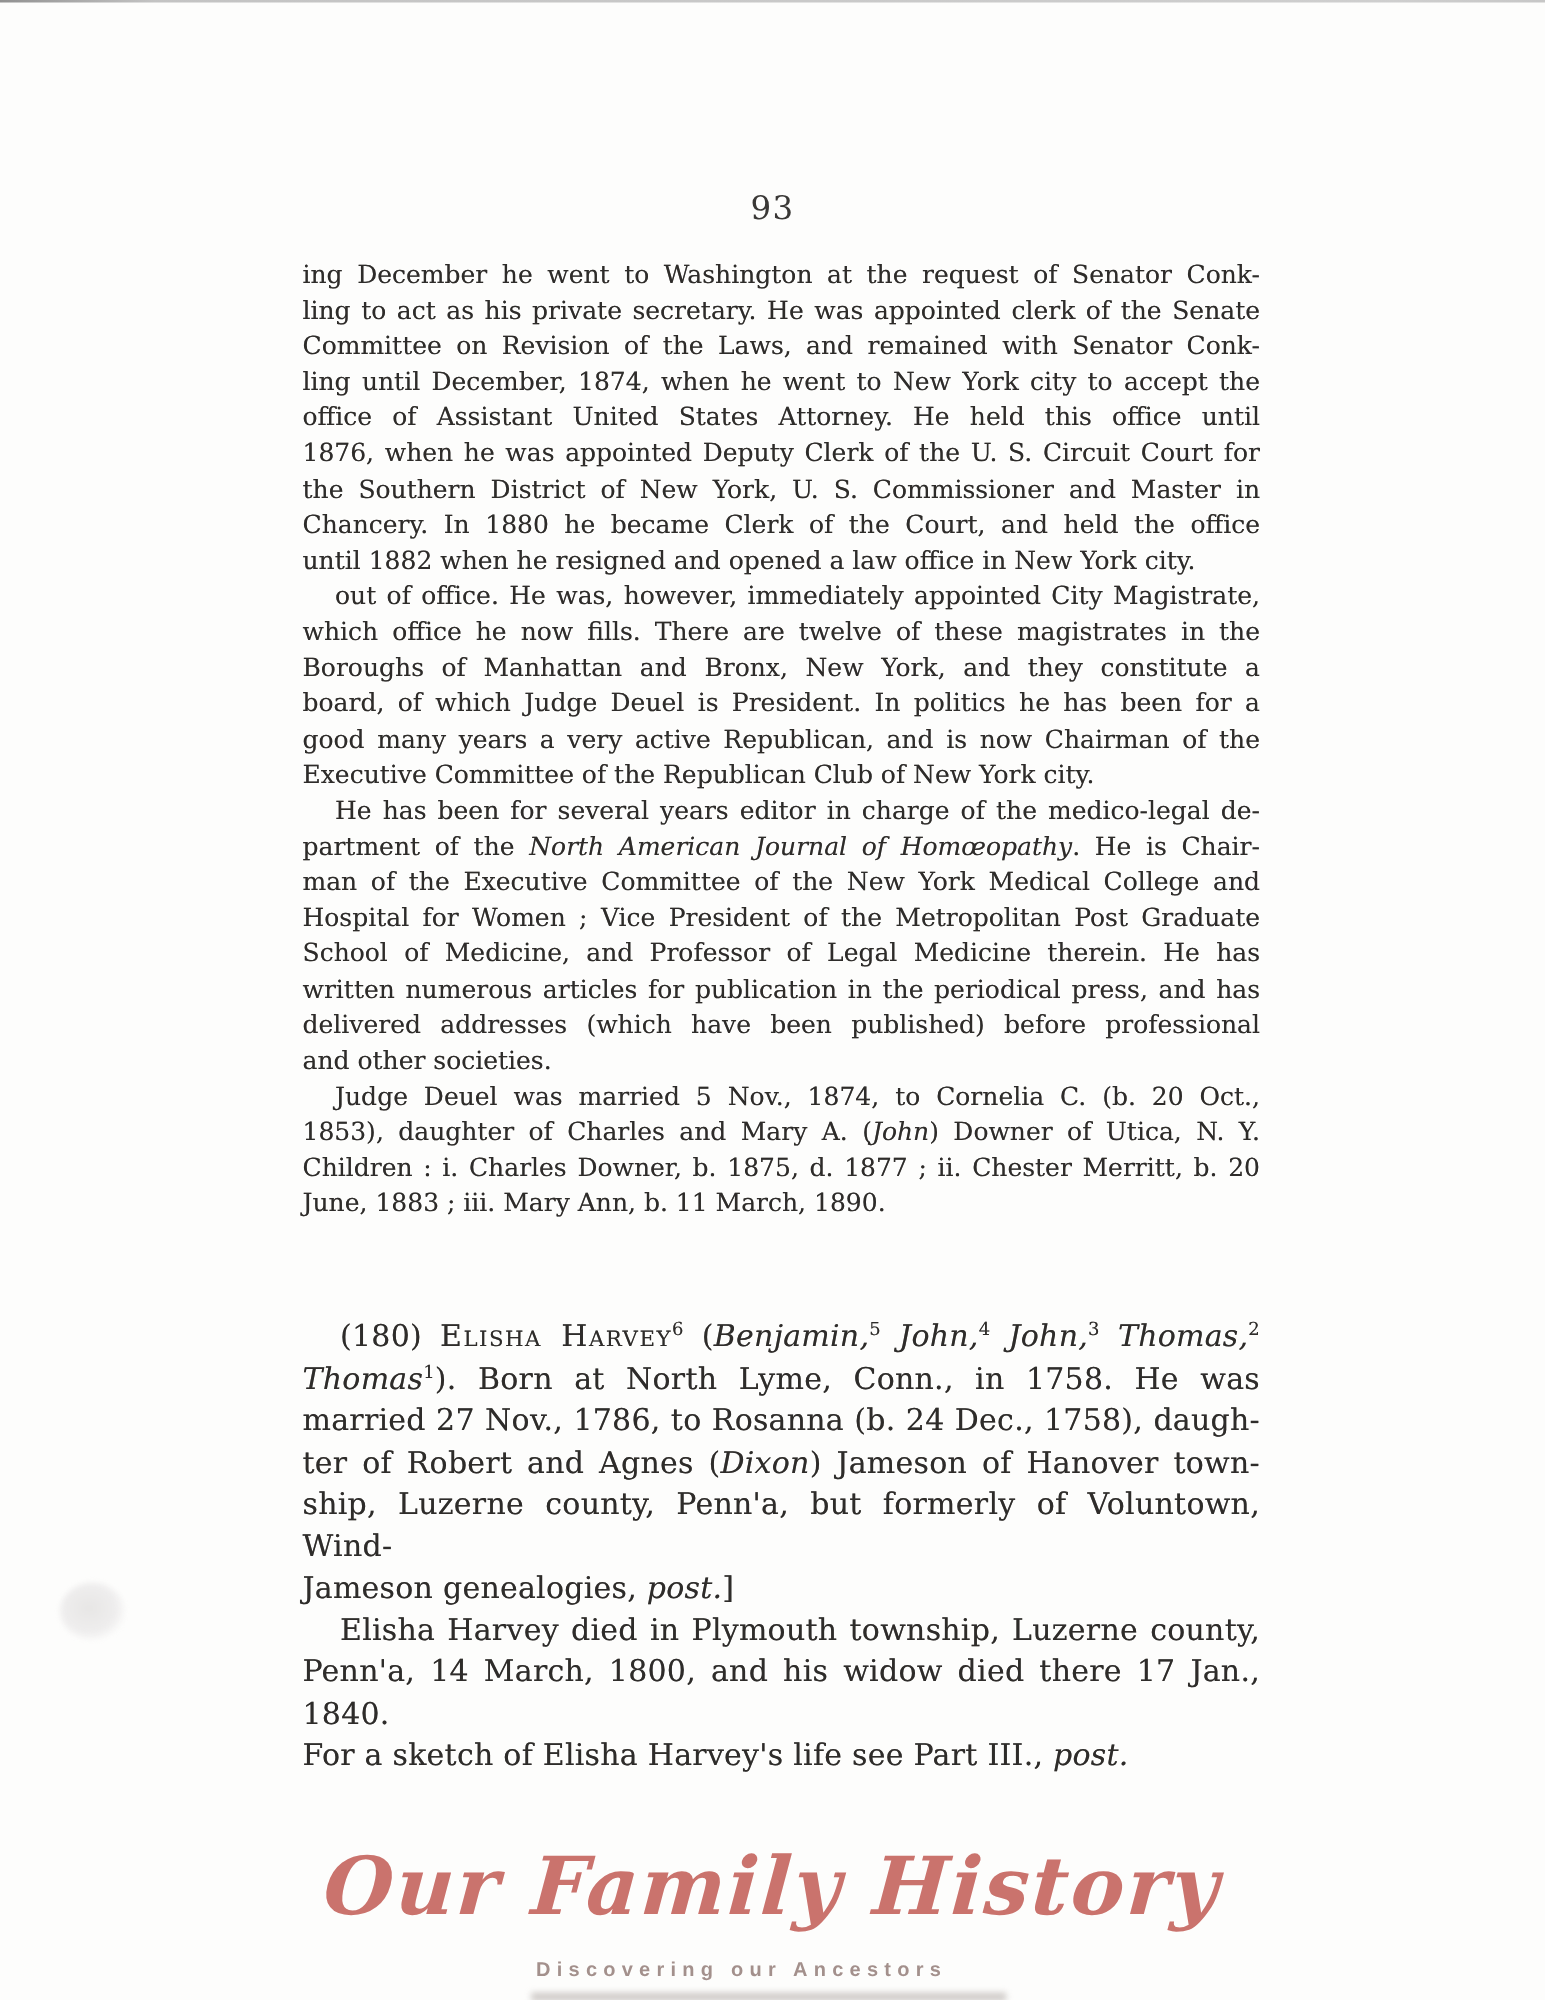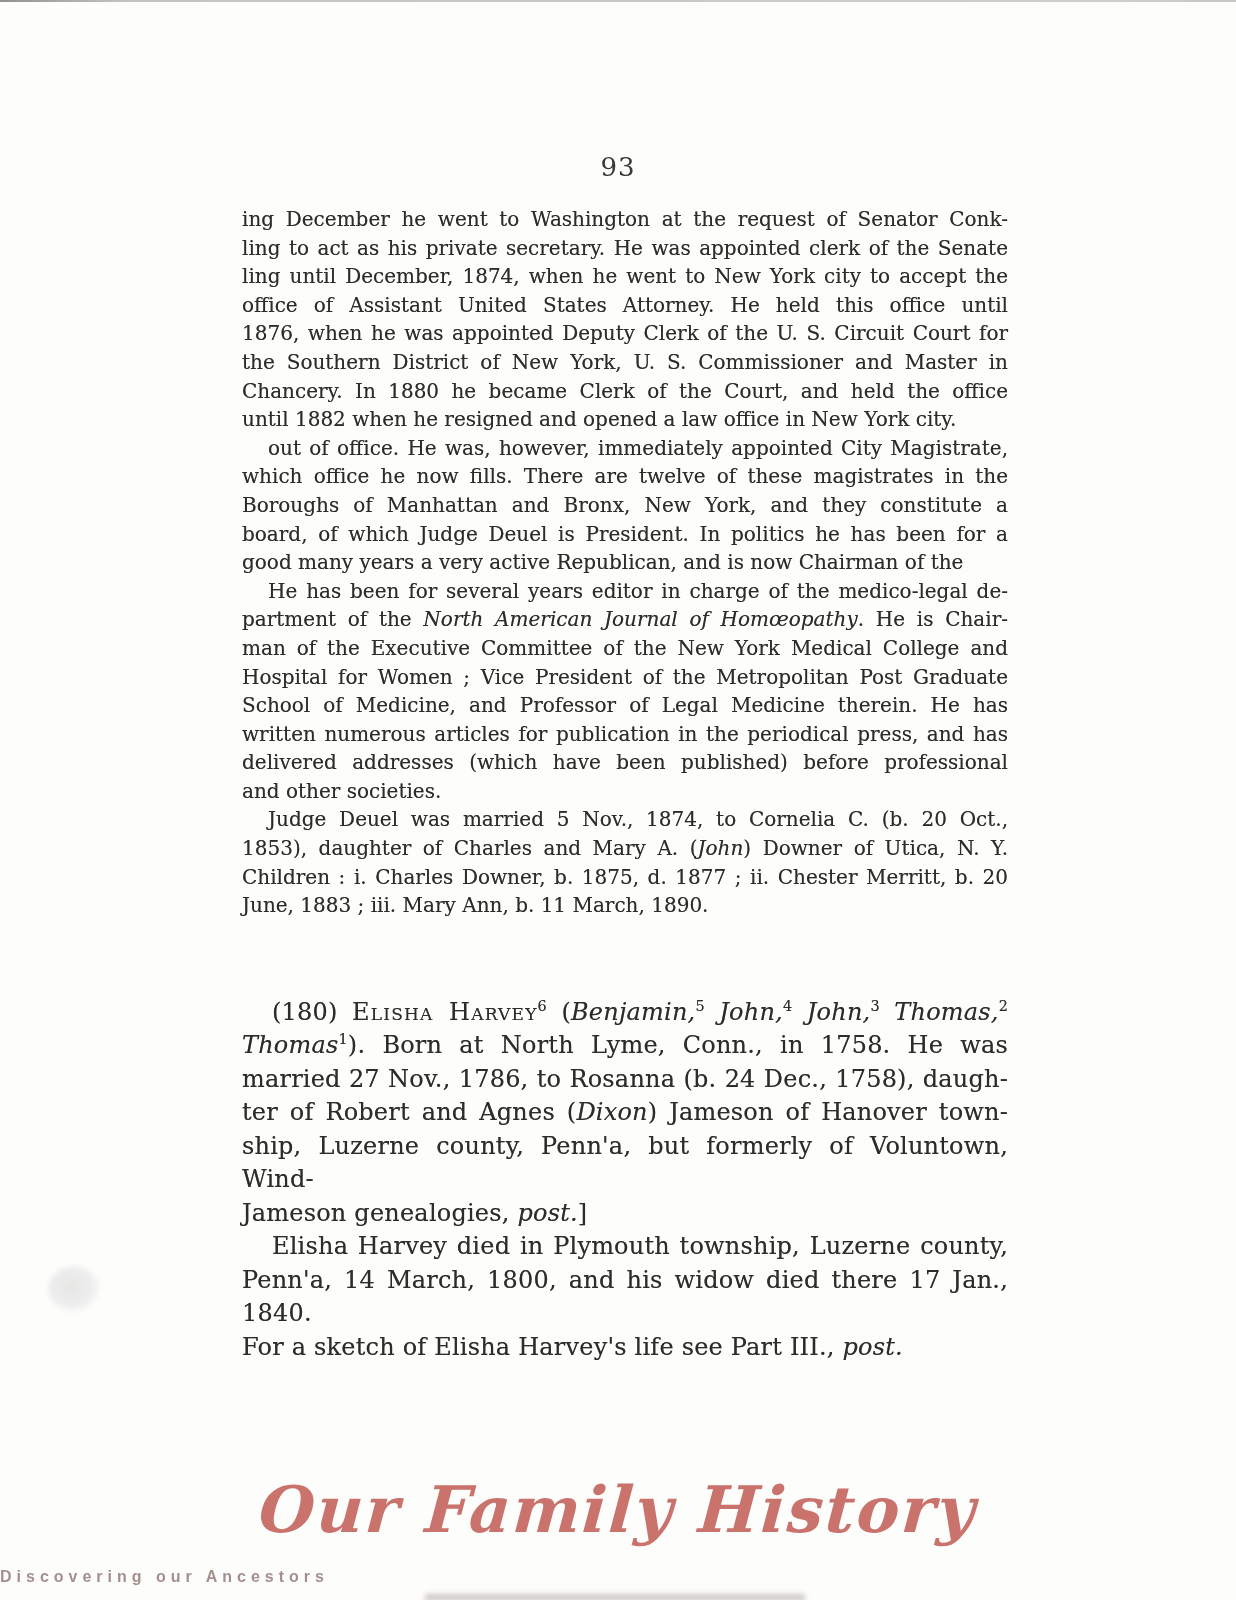--- a/index.html
+++ b/index.html
@@ -76,21 +76,21 @@
     font-weight: bold;
     font-size: 64px;
     letter-spacing: 2px;
     transform: skewX(-4deg);
     opacity: 0.88;
     text-shadow: none;
   }
   .wm-sub {
     position: absolute;
     top: 1568px; left: 0; width: 96%;
-    text-align: left;
+    text-align: center;
     font-family: "Liberation Sans", sans-serif;
     font-weight: bold;
     font-size: 16px;
     letter-spacing: 5px;
     opacity: 0.9;
   }
   .bottom-smudge {
     position: absolute;
     left: 425px; top: 1594px;
     width: 380px; height: 7px;
@@ -102,33 +102,35 @@
 </head>
 <body>
 
 <div class="page" data-name="book-page">
   <div class="top-edge" data-name="scan-top-edge"></div>
   <div class="page-number" data-name="page-number">93</div>
   <div class="text-col" data-name="text-blocks">
       <div class="block" data-name="para-continuation">
         <div class="line" data-name="text-line"><span>ing December he went to Washington at the request of Senator Conk-</span></div>
         <div class="line" data-name="text-line"><span>ling to act as his private secretary. He was appointed clerk of the Senate</span></div>
+        <div class="line" data-name="text-line"><span>Committee on Revision of the Laws, and remained with Senator Conk-</span></div>
         <div class="line" data-name="text-line"><span>ling until December, 1874, when he went to New York city to accept the</span></div>
         <div class="line" data-name="text-line"><span>office of Assistant United States Attorney. He held this office until</span></div>
         <div class="line" data-name="text-line"><span>1876, when he was appointed Deputy Clerk of the U. S. Circuit Court for</span></div>
         <div class="line" data-name="text-line"><span>the Southern District of New York, U. S. Commissioner and Master in</span></div>
         <div class="line" data-name="text-line"><span>Chancery. In 1880 he became Clerk of the Court, and held the office</span></div>
         <div class="line" data-name="text-line"><span>until 1882 when he resigned and opened a law office in New York city.</span></div>
       </div>
       <div class="block" data-name="para-police-justice">
         <div class="line" data-name="text-line"><span>out of office. He was, however, immediately appointed City Magistrate,</span></div>
         <div class="line" data-name="text-line"><span>which office he now fills. There are twelve of these magistrates in the</span></div>
         <div class="line" data-name="text-line"><span>Boroughs of Manhattan and Bronx, New York, and they constitute a</span></div>
         <div class="line" data-name="text-line"><span>board, of which Judge Deuel is President. In politics he has been for a</span></div>
         <div class="line" data-name="text-line"><span>good many years a very active Republican, and is now Chairman of the</span></div>
+        <div class="line" data-name="text-line"><span>Executive Committee of the Republican Club of New York city.</span></div>
       </div>
       <div class="block" data-name="para-editor">
         <div class="line" data-name="text-line"><span>He has been for several years editor in charge of the medico-legal de-</span></div>
         <div class="line" data-name="text-line"><span>partment of the </span><span class="it">North American Journal of Homœopathy</span><span>. He is Chair-</span></div>
         <div class="line" data-name="text-line"><span>man of the Executive Committee of the New York Medical College and</span></div>
         <div class="line" data-name="text-line"><span>Hospital for Women ; Vice President of the Metropolitan Post Graduate</span></div>
         <div class="line" data-name="text-line"><span>School of Medicine, and Professor of Legal Medicine therein. He has</span></div>
         <div class="line" data-name="text-line"><span>written numerous articles for publication in the periodical press, and has</span></div>
         <div class="line" data-name="text-line"><span>delivered addresses (which have been published) before professional</span></div>
         <div class="line" data-name="text-line"><span>and other societies.</span></div>

